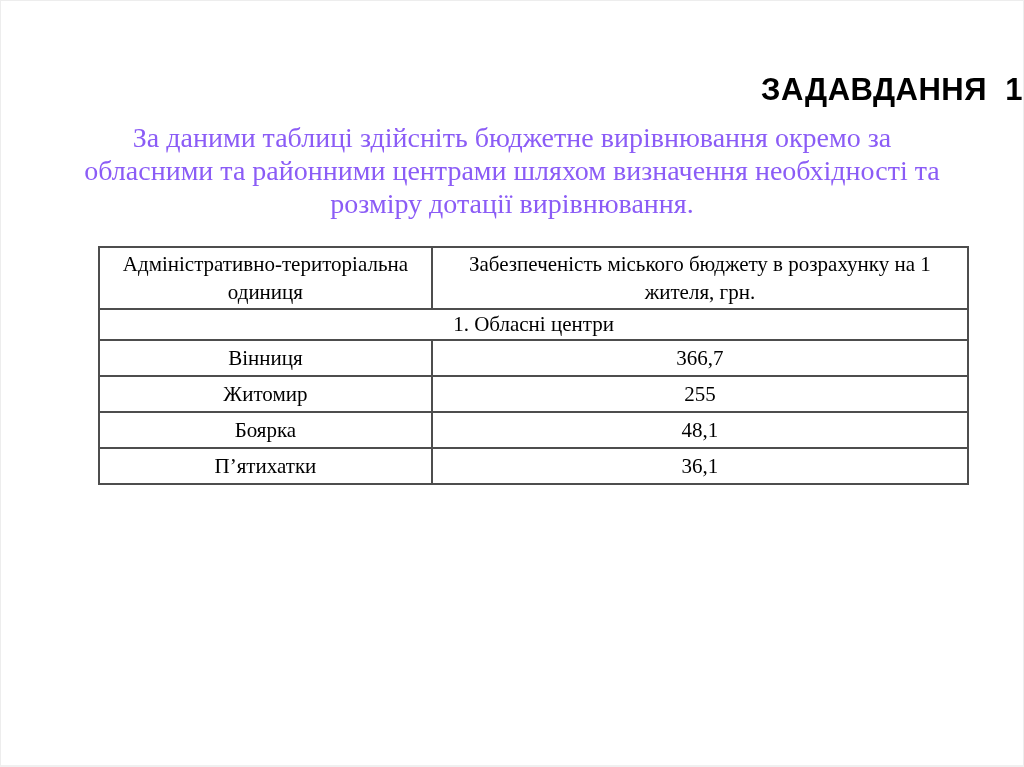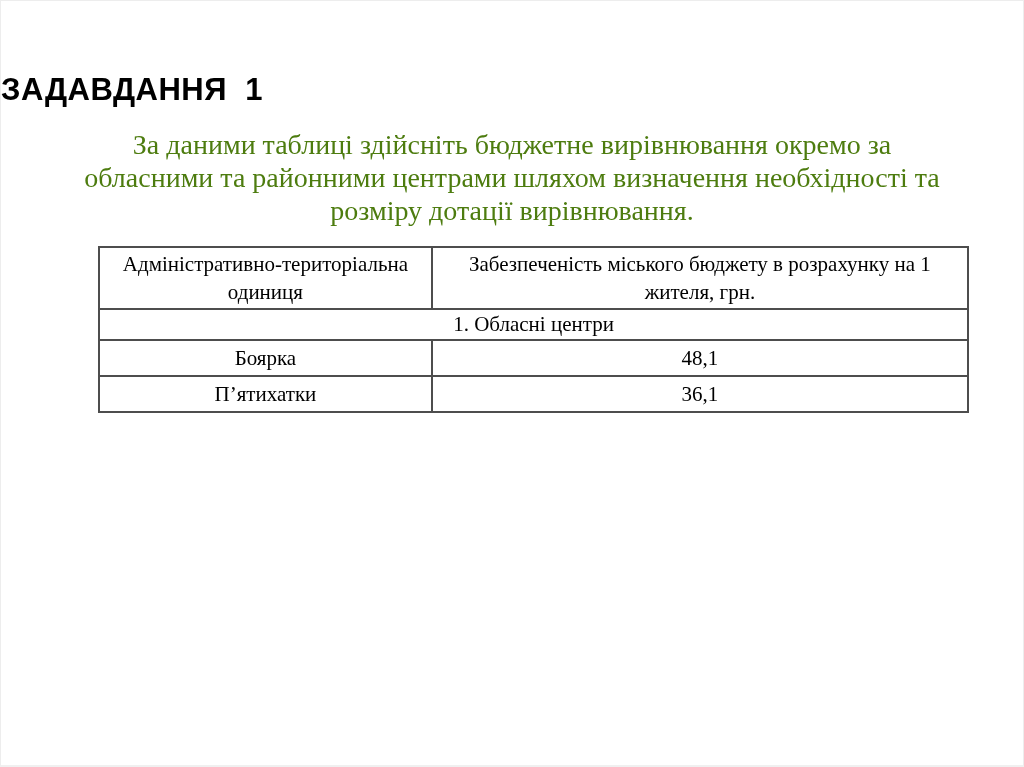--- a/index.html
+++ b/index.html
@@ -15,37 +15,37 @@
     width: 1024px;
     height: 767px;
     background: #ffffff;
     border: 1px solid #ededed;
     border-bottom: 2px solid #f0f0f0;
     overflow: hidden;
   }
 
   .page-title {
     margin-top: 70px;
-    text-align: left;
+    text-align: right;
     font-family: "Liberation Sans", sans-serif;
     font-weight: bold;
     font-size: 31px;
     line-height: 1.2;
     color: #000000;
     letter-spacing: 0.5px;
   }
 
   .instruction {
     width: 880px;
-    margin: 20px auto 0 auto;
+    margin: 13px auto 0 auto;
     text-align: center;
     font-family: "Liberation Serif", serif;
     font-size: 28px;
     line-height: 33px;
-    color: #4d7c0f;
+    color: #8b5cf6;
   }
 
   table.data-table {
     position: absolute;
     left: 97px;
     top: 245px;
     width: 871px;
     border-collapse: collapse;
     table-layout: fixed;
     font-family: "Liberation Serif", serif;
@@ -97,20 +97,28 @@
       <tr>
         <th class="col-head">Адміністративно-територіальна одиниця</th>
         <th class="col-head">Забезпеченість міського бюджету в розрахунку на 1 жителя, грн.</th>
       </tr>
     </thead>
     <tbody>
       <tr>
         <td class="section-cell" colspan="2">1. Обласні центри</td>
       </tr>
       <tr>
+        <td class="unit-cell">Вінниця</td>
+        <td class="value-cell">366,7</td>
+      </tr>
+      <tr>
+        <td class="unit-cell">Житомир</td>
+        <td class="value-cell">255</td>
+      </tr>
+      <tr>
         <td class="unit-cell">Боярка</td>
         <td class="value-cell">48,1</td>
       </tr>
       <tr>
         <td class="unit-cell">П’ятихатки</td>
         <td class="value-cell">36,1</td>
       </tr>
     </tbody>
   </table>
 

